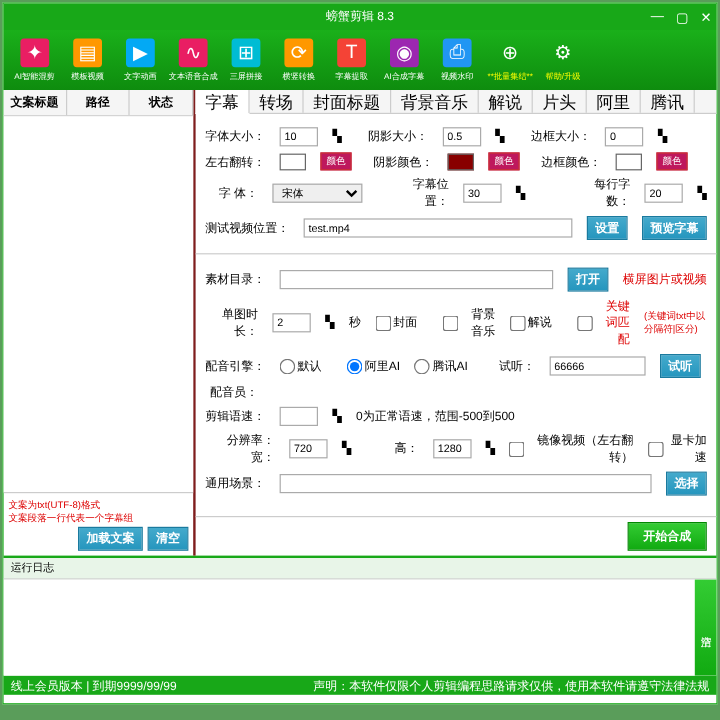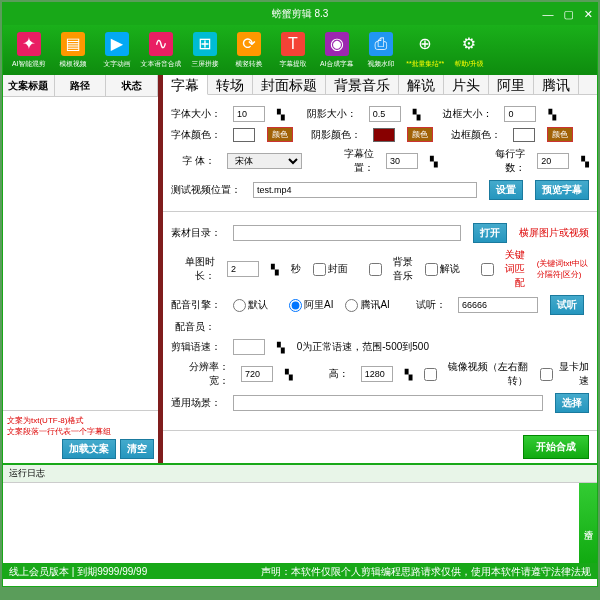--- a/index.html
+++ b/index.html
@@ -6,41 +6,41 @@
 body{background:#5a9d5a;width:600px;height:600px;overflow:hidden}
 .window{width:596px;height:585px;margin:2px;background:#fff;border:1px solid #18a818}
 .titlebar{background:#18a818;height:22px;display:flex;align-items:center;justify-content:center;position:relative;color:#fff}
 .titlebar .ctl{position:absolute;right:4px;display:flex;gap:10px}
 .titlebar .ctl span{cursor:pointer;font-size:11px}
 .toolbar{background:linear-gradient(#1ab01a,#0e8c0e);height:50px;display:flex;align-items:center;padding:0 4px}
 .tbtn{display:flex;flex-direction:column;align-items:center;justify-content:center;width:44px;height:46px;color:#fff;gap:2px}
 .tbtn .ic{width:24px;height:24px;display:flex;align-items:center;justify-content:center;font-size:16px;border-radius:3px}
 .tbtn .lb{font-size:8px;white-space:nowrap;transform:scale(0.85)}
 .body{display:flex;height:388px}
-.left{width:160px;border-right:5px solid #7f1d1d;display:flex;flex-direction:column}
+.left{width:160px;border-right:2px solid #7f1d1d;display:flex;flex-direction:column}
 .lhdr{display:flex;background:#f5f5f5;border-bottom:1px solid #ccc;height:22px}
 .lhdr div{flex:1;text-align:center;line-height:22px;font-weight:bold;border-right:1px solid #ccc}
 .llist{flex:1;background:#fff}
 .lfoot{padding:4px;border-top:1px solid #ccc}
 .lfoot .note{color:#d00;font-size:8px;line-height:11px}
 .lfoot .btns{display:flex;gap:4px;justify-content:flex-end;margin-top:2px}
 .btn{padding:2px 6px;border:1px solid #999;background:linear-gradient(#fff,#e0e0e0);cursor:pointer;font-size:10px}
 .btn-blue{background:linear-gradient(#4ac,#2596be);color:#fff;border:1px solid #1a7a9e;font-weight:bold}
 .btn-green{background:linear-gradient(#3c3,#1a1);color:#fff;border:1px solid #080;font-weight:bold;padding:4px 12px}
 .right{flex:1;display:flex;flex-direction:column}
 .tabs{display:flex;background:#f5f5f5;border-bottom:1px solid #ccc;height:20px}
 .tab{padding:2px 8px;border-right:1px solid #ccc;font-size:14px;line-height:16px}
 .tab.active{background:#fff;border-bottom:1px solid #fff;margin-bottom:-1px}
 .panel{padding:6px 8px;border-bottom:1px solid #ccc}
 .row{display:flex;align-items:center;gap:12px;margin:5px 0;font-size:9px}
 .row label{min-width:44px;text-align:right}
 input[type=text],select{border:1px solid #aaa;padding:1px 3px;font-size:9px;height:16px}
 .num{width:32px}
 .swatch{width:22px;height:14px;border:1px solid #666;display:inline-block;vertical-align:middle}
-.clrbtn{background:#a16207;color:#fff;padding:1px 4px;border:1px solid #c33;font-size:8px}
+.clrbtn{background:#be185d;color:#fff;padding:1px 4px;border:1px solid #c33;font-size:8px}
 .chk{display:inline-flex;align-items:center;gap:2px;font-size:9px}
 .chk input{margin:0}
 .log{height:100px;border-top:2px solid #18a818;display:flex}
 .loghdr{background:#e8f5e8;padding:2px 6px;font-size:9px;border-bottom:1px solid #ccc}
 .logbody{flex:1;background:#fff;display:flex}
 .logtext{flex:1}
 .logclr{width:18px;background:linear-gradient(#3c3,#1a1);writing-mode:vertical-rl;color:#fff;text-align:center;display:flex;align-items:center;justify-content:center;font-size:9px}
 .footer{background:#18a818;color:#fff;height:16px;font-size:8px;padding:2px 6px;display:flex;justify-content:space-between}
 .compose{display:flex;justify-content:flex-end;padding:4px 8px}
 </style>
@@ -136,21 +136,21 @@
             <input class="num" type="text" value="10" style="">
             <span>▚</span>
      <label style="margin-left:10px">阴影大小：</label>
             <input class="num" type="text" value="0.5" style="">
             <span>▚</span>
      <label style="margin-left:10px">边框大小：</label>
             <input class="num" type="text" value="0" style="">
             <span>▚</span>
     </div>
     <div class="row">
-     <label>字体颜色：</label>
+     <label>左右翻转：</label>
             <span class="swatch" style="background:#fff"></span> 
             <span class="clrbtn">颜色</span>
      <label style="margin-left:6px">阴影颜色：</label>
             <span class="swatch" style="background:#800"></span> 
             <span class="clrbtn">颜色</span>
      <label style="margin-left:6px">边框颜色：</label>
             <span class="swatch" style="background:#fff"></span> 
             <span class="clrbtn">颜色</span>
     </div>
     <div class="row">

